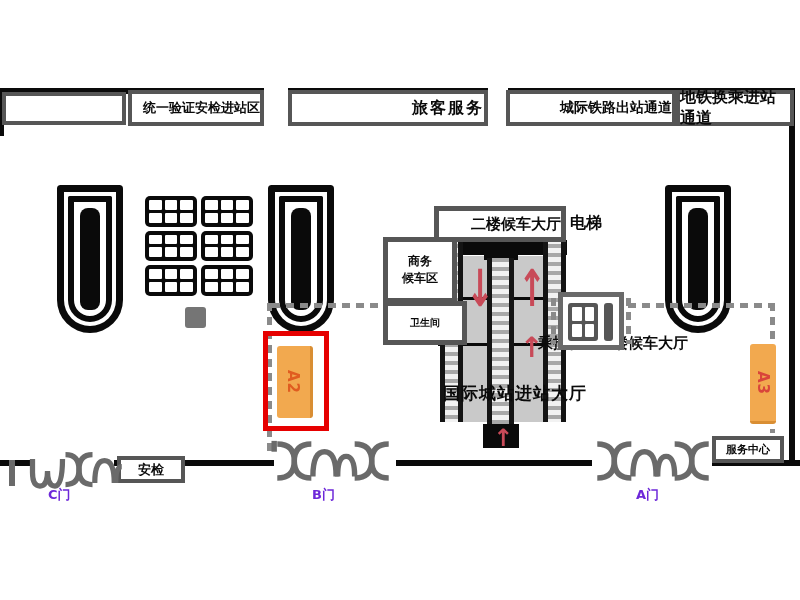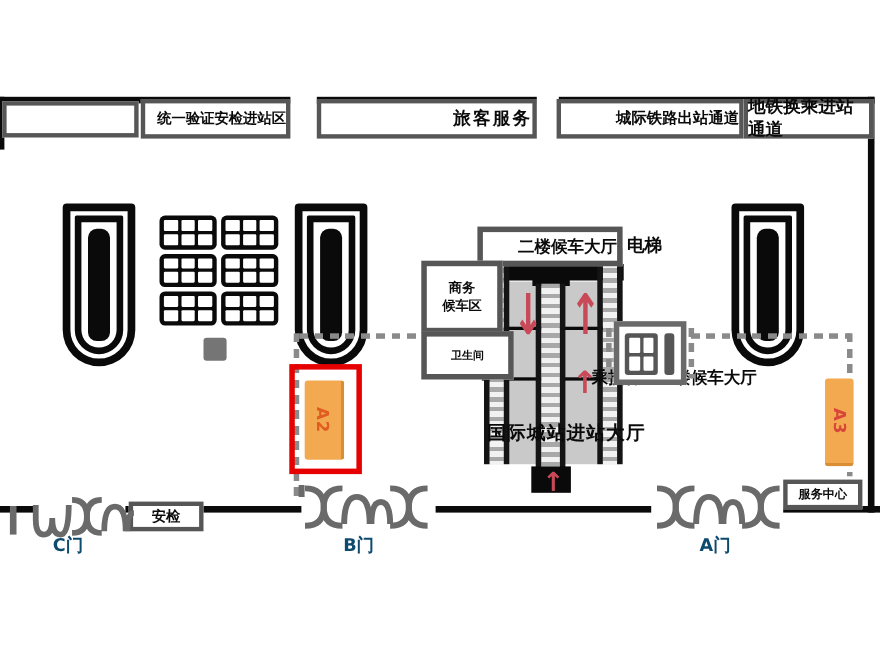--- a/index.html
+++ b/index.html
@@ -51,21 +51,21 @@
         font-weight:bold;color:#0a0a0a;text-align:center;}
   
   #elevator{position:absolute;left:558px;top:292px;width:66px;height:58px;background:#fff;
             border:5px solid #6a6a6a;box-sizing:border-box;}
   #elevator .car{position:absolute;left:5px;top:6px;width:30px;height:38px;background:#565656;border-radius:3px;
             display:grid;grid-template-columns:1fr 1fr;grid-template-rows:1fr 1fr;gap:3px;padding:4px;box-sizing:border-box;}
   #elevator .car i{background:#fff;border-radius:1px;}
   #elevator .rail{position:absolute;right:6px;top:6px;width:9px;height:38px;background:#565656;border-radius:3px;}
   
   .door-svg{position:absolute;}
-  .doorlabel{position:absolute;font-weight:bold;font-size:16px;color:#0c4a6e;}
+  .doorlabel{position:absolute;font-weight:bold;font-size:13px;color:#6d28d9;}
   .wbox{position:absolute;background:#fff;border:4px solid #565656;box-sizing:border-box;
         display:flex;align-items:center;justify-content:center;font-weight:bold;color:#0a0a0a;}
   
   .halltext{position:absolute;font-weight:bold;color:#0a0a0a;text-align:center;}
 </style>
 </head>
 <body>
 
 <div id="canvas">
 

